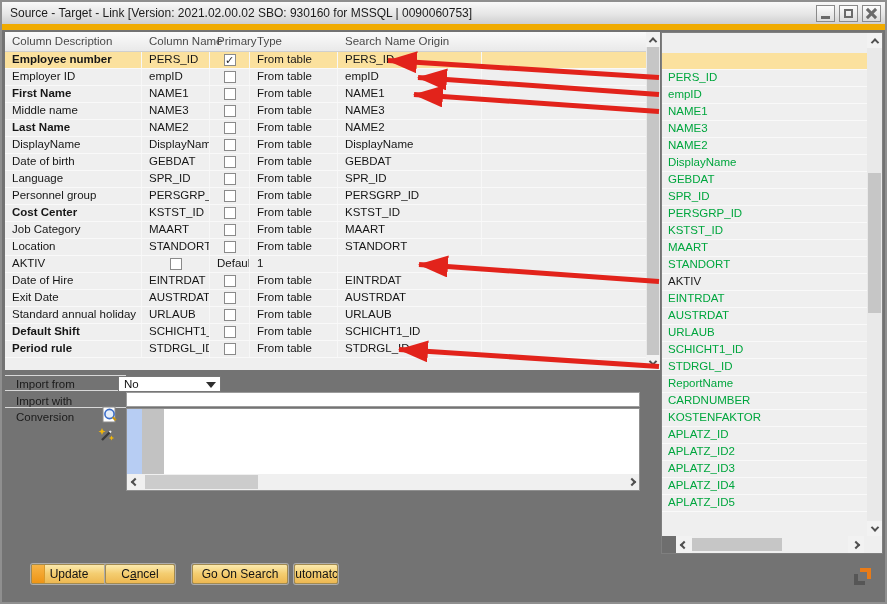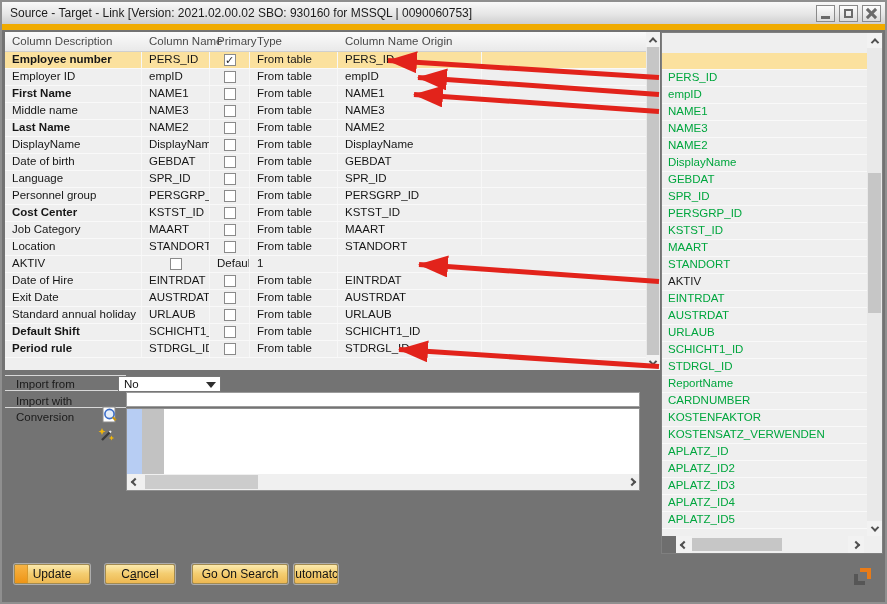--- a/index.html
+++ b/index.html
@@ -129,21 +129,21 @@
       </div>
   </div>
   <div class="goldbar"></div>
 
   <div class="maintable">
     <div class="thead">
       <div>Column Description</div>
       <div>Column Name</div>
       <div>Primary</div>
       <div>Type</div>
-      <div>Column Name Origin</div>
+      <div>Search Name Origin</div>
       <div></div>
     </div>
     <div>
         <div class="trow selected">
           <div class="b">Employee number</div>
           <div>PERS_ID</div>
           <div class="cbcell">
             <div class="cb">
               <span>✓</span>
             </div>
@@ -351,21 +351,20 @@
         <div class="oitem">STANDORT</div>
         <div class="oitem black">AKTIV</div>
         <div class="oitem">EINTRDAT</div>
         <div class="oitem">AUSTRDAT</div>
         <div class="oitem">URLAUB</div>
         <div class="oitem">SCHICHT1_ID</div>
         <div class="oitem">STDRGL_ID</div>
         <div class="oitem">ReportName</div>
         <div class="oitem">CARDNUMBER</div>
         <div class="oitem">KOSTENFAKTOR</div>
-        <div class="oitem">KOSTENSATZ_VERWENDEN</div>
         <div class="oitem">APLATZ_ID</div>
         <div class="oitem">APLATZ_ID2</div>
         <div class="oitem">APLATZ_ID3</div>
         <div class="oitem">APLATZ_ID4</div>
         <div class="oitem">APLATZ_ID5</div>
       </div>
     <div class="panel-sbv">
       <div class="sb-btn" style="left:0;top:0;width:15px;height:15px;">
           <span class="chev up"></span>
         </div>
@@ -418,21 +417,21 @@
       <div class="sb-btn" style="left:0;top:0;width:15px;height:16px;background:#F0F0F0;">
           <span class="chev left"></span>
         </div>
       <div class="sb-thumb" style="left:18px;top:1px;width:113px;height:14px;background:#CCCCCC;"></div>
       <div class="sb-btn" style="left:497px;top:0;width:15px;height:16px;background:#F0F0F0;">
           <span class="chev right"></span>
         </div>
     </div>
   </div>
 
-  <div class="gbtn" style="left:12px;width:76px;">
+  <div class="gbtn" style="left:29px;width:76px;">
     <span class="stripe"></span>
     <span style="position:relative;">Update</span>
   </div>
   <div class="gbtn" style="left:103px;width:70px;">
     <span><span>C</span><span class="accel">a</span><span>ncel</span></span>
   </div>
   <div class="gbtn" style="left:190px;width:96px;">
     <span>Go On Search</span>
   </div>
   <div class="gbtn" style="left:292px;width:44px;">

